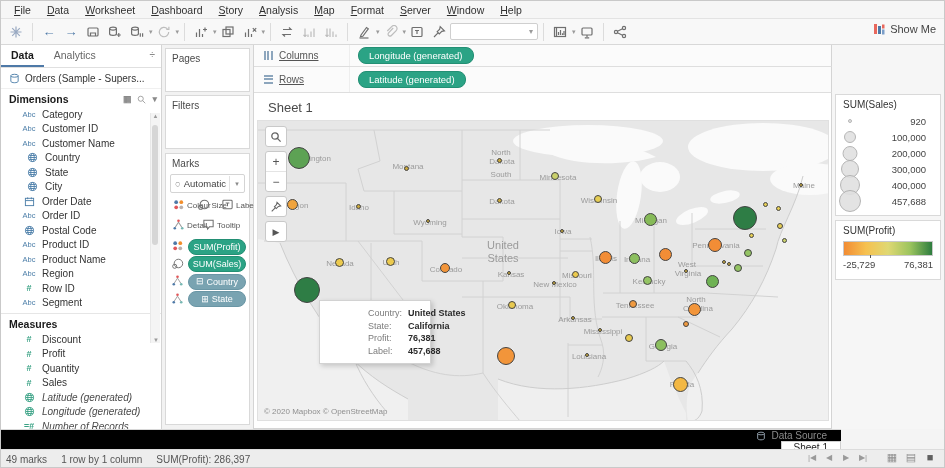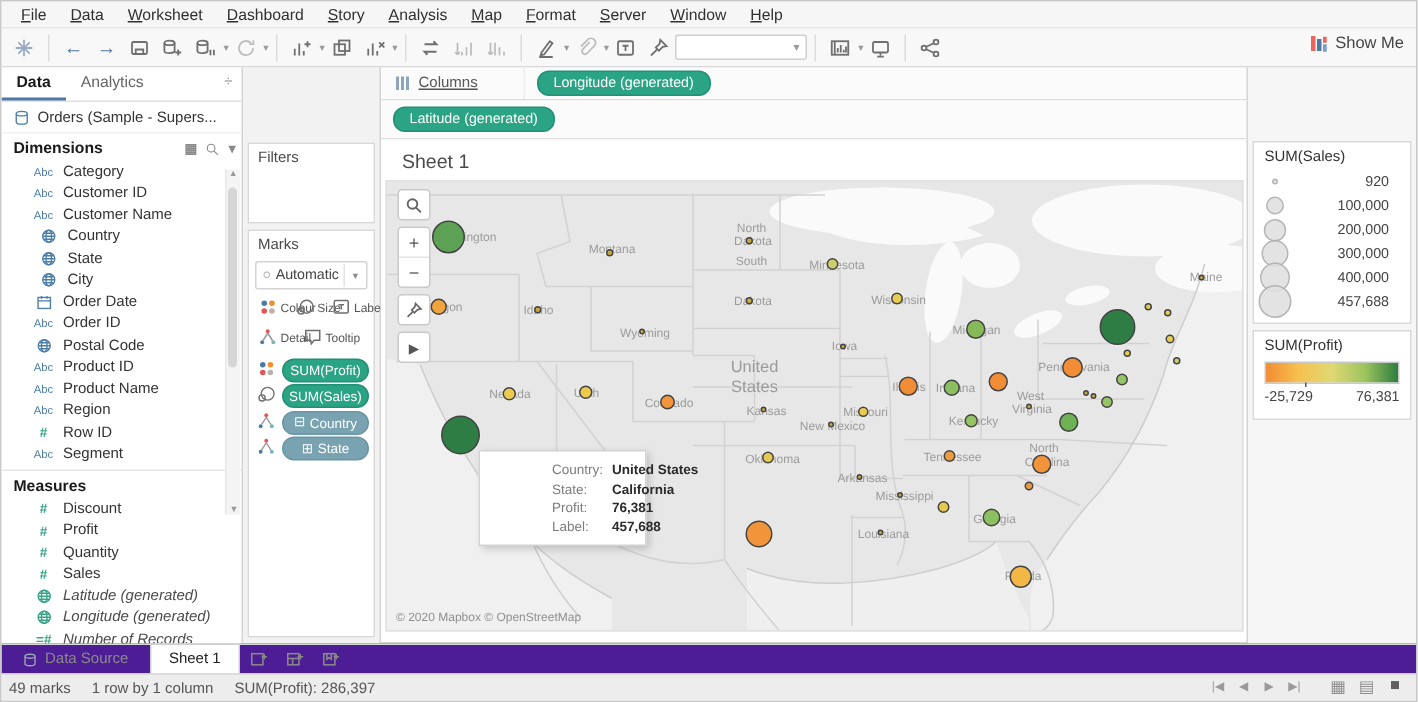--- a/index.html
+++ b/index.html
@@ -79,21 +79,21 @@
   .legend-card{position:absolute;left:3px;width:106px;background:#fff;border:1px solid #d9d9d9;box-sizing:border-box;}
   .legend-title{font-size:10px;color:#333;padding:4px 0 3px 7px;}
   .ls-row{position:relative;height:16px;display:flex;align-items:center;}
   .ls-circ{position:absolute;left:14px;transform:translateX(-50%);border-radius:50%;background:#e0e0e0;border:1px solid #aeaeae;box-sizing:border-box;opacity:.9;}
   .ls-val{position:absolute;right:14px;font-size:9.5px;color:#444;}
   .grad-wrap{padding:2px 7px 4px 7px;}
   .grad-bar{height:13px;border:1px solid #c9c9c9;position:relative;}
   .grad-tick{position:absolute;left:30%;bottom:-3px;width:1px;height:3px;background:#555;}
   .grad-lbls{display:flex;justify-content:space-between;font-size:9.5px;color:#444;margin-top:3px;}
   
-  .tabbar{position:absolute;left:0;top:428px;width:945px;height:20px;background:#4c1d95;border-top:1px solid #d8d8d8;display:flex;align-items:flex-end;box-sizing:border-box;}
+  .tabbar{position:absolute;left:0;top:428px;width:840px;height:20px;background:#000000;border-top:1px solid #d8d8d8;display:flex;align-items:flex-end;box-sizing:border-box;flex-direction:column;}
   .ds-tab{display:flex;align-items:center;gap:5px;font-size:10px;color:#8a8a8a;padding:0 14px;height:19px;}
   .ds-tab svg{stroke:#9aa7b5;fill:none;stroke-width:1.1;}
   .sheet-tab{height:19px;background:#fff;border:1px solid #cfcfcf;border-bottom:none;display:flex;align-items:center;padding:0 12px;font-size:10px;color:#222;}
   .newtab{width:24px;height:19px;display:flex;align-items:center;justify-content:center;}
   .newtab svg{stroke:#8a8a8a;fill:none;stroke-width:1.1;}
   .statusbar{position:absolute;left:0;top:448px;width:945px;height:20px;background:#ededed;border-top:1px solid #dcdcdc;display:flex;align-items:center;font-size:10px;color:#555;box-sizing:border-box;}
   .statusbar .sseg{margin-left:14px;}
   .status-right{position:absolute;right:6px;top:449px;display:flex;align-items:center;gap:3px;color:#9a9a9a;font-size:8px;}
   .nav-btn{width:14px;text-align:center;}
   .view-ic{width:16px;height:14px;display:flex;align-items:center;justify-content:center;font-size:11px;color:#8f8f8f;}
@@ -426,20 +426,23 @@
         <div class="field-row it">
           <span class="caret-exp"></span>
           <span class="fi hash">#</span>
           <span>Measure Values</span>
         </div>
       </div>
     <div class="dims-scroll">▲<span class="thumb"></span><span style="position:absolute;bottom:0;left:2px;">▼</span></div>
   </div>
 
   <div class="cards-col">
+    <div class="card" style="top:3px;height:44px;">
+      <div class="card-label">Pages</div>
+    </div>
     <div class="card" style="top:50px;height:54px;">
       <div class="card-label">Filters</div>
     </div>
     <div class="card" style="top:108px;height:272px;">
       <div class="card-label">Marks</div>
       <div class="marks-type">
         <span style="color:#8a8a8a;">○</span>
         <span>Automatic</span>
         <span class="cv">▾</span>
       </div>
@@ -535,20 +538,24 @@
   </div>
 
   <div class="shelf" style="top:44px;">
     <span class="shelf-label">
       <span class="cols-glyph"></span>
       <span>Columns</span>
     </span>
     <span class="shelf-pill">Longitude (generated)</span>
   </div>
   <div class="shelf" style="top:66px;height:26px;">
+    <span class="shelf-label">
+      <span class="rows-glyph"></span>
+      <span>Rows</span>
+    </span>
     <span class="shelf-pill">Latitude (generated)</span>
   </div>
 
   <div class="sheet">
     <div class="sheet-title">Sheet 1</div>
     <div class="map" id="map">
       <svg class="bg" width="572" height="301" viewBox="0 0 572 301">
         <rect width="572" height="301" fill="#e7e7e7"></rect>
         <path d="M575 40 L545 55 C538 85 522 108 518 128 C508 158 494 184 474 208 C459 224 449 238 440 252 C432 262 426 272 430 301 L575 301 Z" fill="#f0f0f0"></path>
         <path d="M240 301 L240 258 C280 274 330 268 368 258 C388 252 400 246 406 240 C412 258 420 276 428 292 L428 301 Z" fill="#efefef"></path>

